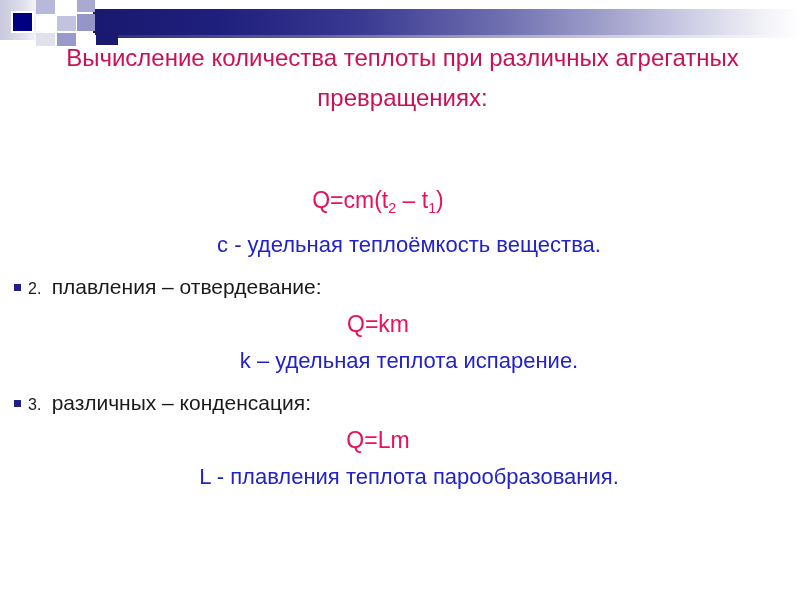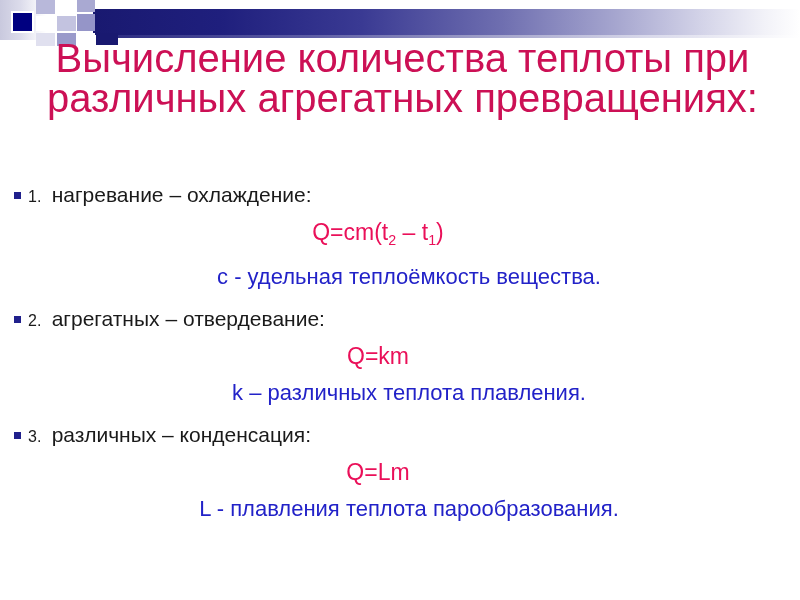--- a/index.html
+++ b/index.html
@@ -83,21 +83,21 @@
   .sq-navy-low { left: 96px; top: 33px; width: 22px; height: 12px; background: #191970; }
 
   
   .title {
     position: absolute;
     left: 45px;
     top: 38px;
     width: 715px;
     text-align: center;
     color: #cc1055;
-    font-size: 40px;
+    font-size: 24px;
     line-height: 40px;
     font-weight: 400;
     letter-spacing: 0px;
   }
 
   
   .body-block {
     position: absolute;
     left: 0;
     top: 180px;
@@ -173,41 +173,36 @@
     <div class="deco-sq sq-lav-i"></div>
     <div class="deco-sq sq-navy-low"></div>
     <div class="deco-sq sq-navy-main"></div>
   </div>
 
   <div class="title">Вычисление количества теплоты при различных агрегатных превращениях:</div>
 
   <div class="body-block">
 
     <div class="section">
-      <div class="bullet-line">
-        <span class="bullet-marker"></span>
-        <span class="item-num">1.&nbsp;</span>
-        <span class="item-text">нагревание – охлаждение:</span>
-      </div>
       <div class="formula">
         <span>Q=cm(t</span><sub>2</sub><span> – t</span><sub>1</sub><span>)</span>
       </div>
       <div class="definition">с - удельная теплоёмкость вещества.</div>
     </div>
 
     <div class="gap-1"></div>
 
     <div class="section">
       <div class="bullet-line">
         <span class="bullet-marker"></span>
         <span class="item-num">2.&nbsp;</span>
-        <span class="item-text">агрегатных – отвердевание:</span>
+        <span class="item-text">плавления – отвердевание:</span>
       </div>
       <div class="formula">Q=km</div>
-      <div class="definition">k – различных теплота плавления.</div>
+      <div class="definition">k – удельная теплота испарение.</div>
     </div>
 
     <div class="gap-1"></div>
 
     <div class="section">
       <div class="bullet-line">
         <span class="bullet-marker"></span>
         <span class="item-num">3.&nbsp;</span>
         <span class="item-text">различных – конденсация:</span>
       </div>

